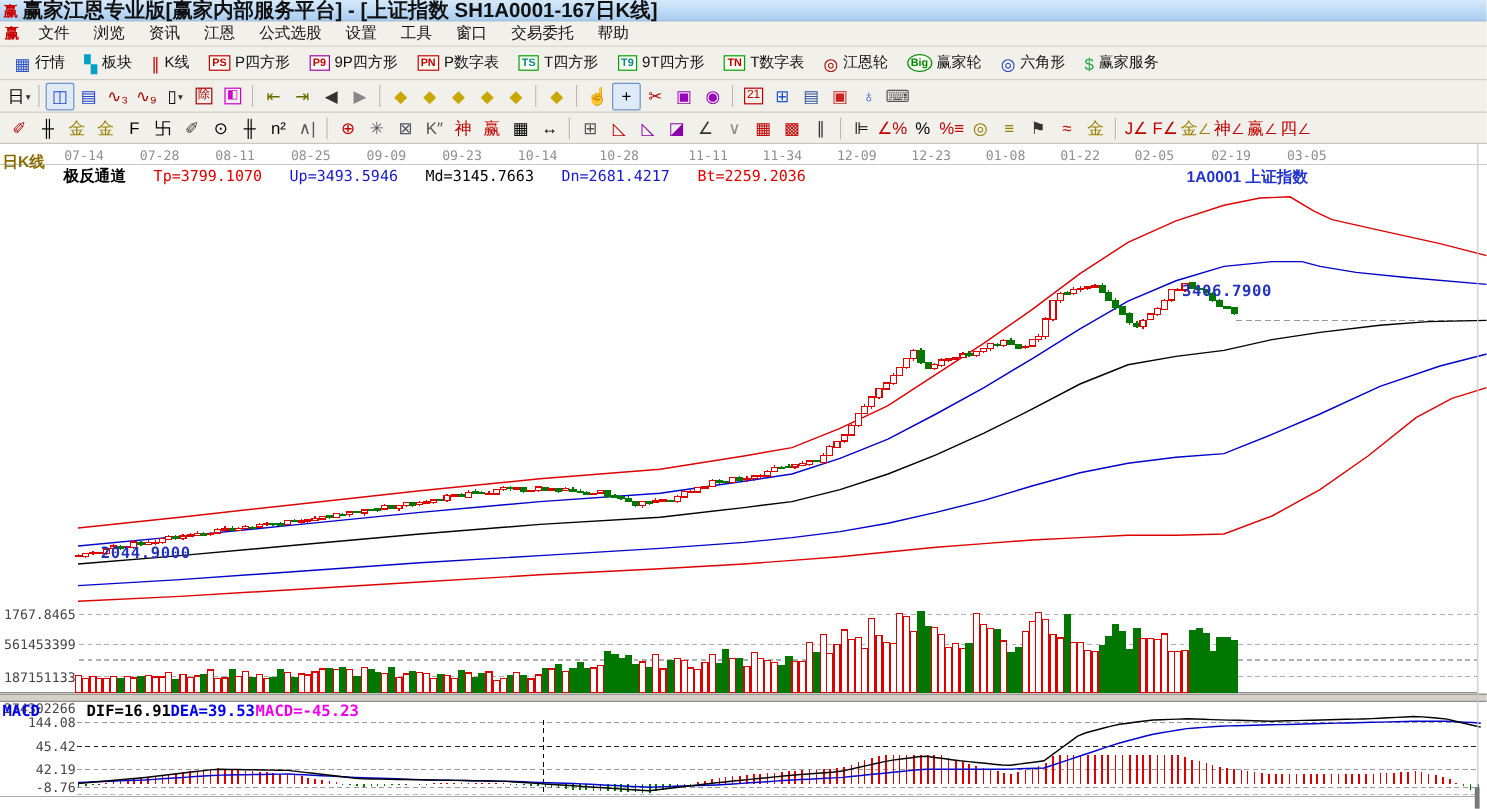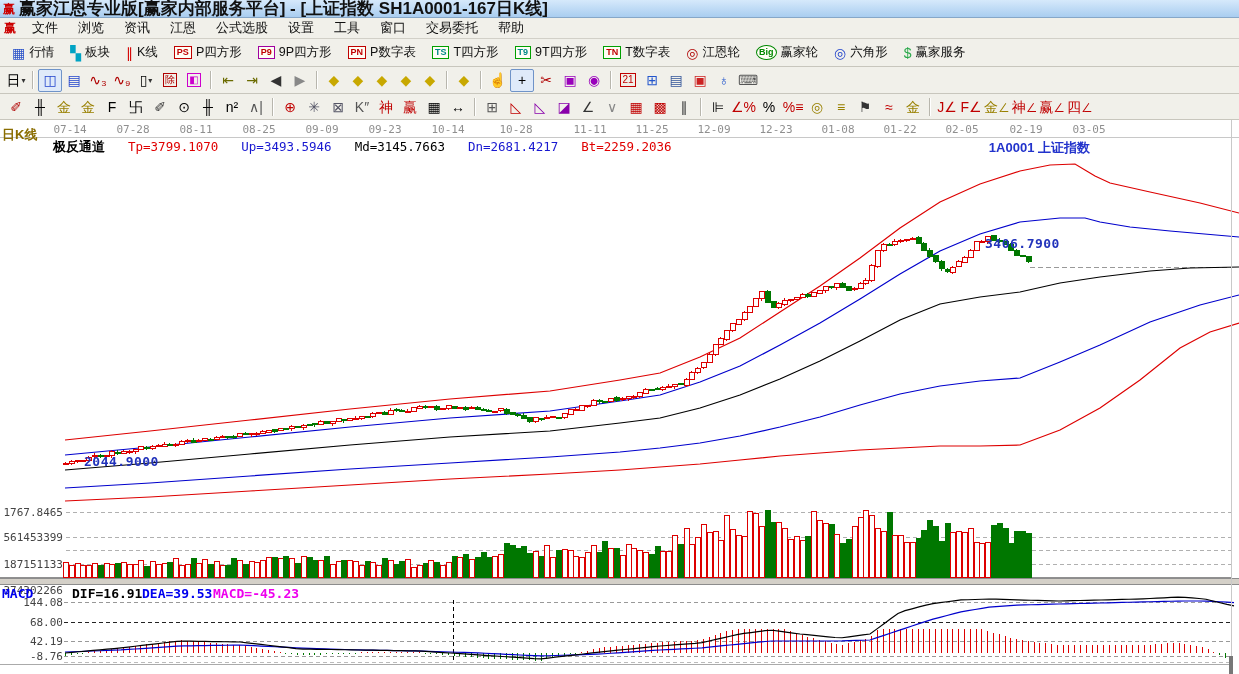--- a/index.html
+++ b/index.html
@@ -1090,21 +1090,21 @@
   <div id="dates">
       <span class="date-label" style="left: 46px;">07-14</span>
       <span class="date-label" style="left: 109px;">07-28</span>
       <span class="date-label" style="left: 172px;">08-11</span>
       <span class="date-label" style="left: 235px;">08-25</span>
       <span class="date-label" style="left: 298px;">09-09</span>
       <span class="date-label" style="left: 361px;">09-23</span>
       <span class="date-label" style="left: 424px;">10-14</span>
       <span class="date-label" style="left: 492px;">10-28</span>
       <span class="date-label" style="left: 566px;">11-11</span>
-      <span class="date-label" style="left: 628px;">11-25</span>
+      <span class="date-label" style="left: 628px;">11-34</span>
       <span class="date-label" style="left: 690px;">12-09</span>
       <span class="date-label" style="left: 752px;">12-23</span>
       <span class="date-label" style="left: 814px;">01-08</span>
       <span class="date-label" style="left: 876px;">01-22</span>
       <span class="date-label" style="left: 938px;">02-05</span>
       <span class="date-label" style="left: 1002px;">02-19</span>
       <span class="date-label" style="left: 1065px;">03-05</span>
     </div>
   <div class="inforow">
     <span class="ind-name">极反通道</span><span id="chvals"><span class="chv" style="color: rgb(224, 0, 0);">Tp=3799.1070</span><span class="chv" style="color: rgb(24, 24, 208);">Up=3493.5946</span><span class="chv" style="color: rgb(0, 0, 0);">Md=3145.7663</span><span class="chv" style="color: rgb(24, 24, 208);">Dn=2681.4217</span><span class="chv" style="color: rgb(224, 0, 0);">Bt=2259.2036</span></span>
@@ -1118,19 +1118,19 @@
       <span class="axis-label" style="top: 424px; margin-top: 40px;">374302266</span>
       <span class="axis-label" style="top: 438px;">187151133</span>
     </div>
   <div class="splitter"></div>
   <span class="macd-h m0">MACD</span>
   <span class="macd-h m1">DIF=16.91</span>
   <span class="macd-h m2">DEA=39.53</span>
   <span class="macd-h m3">MACD=-45.23</span>
   <div id="macd-labels">
       <span class="axis-label" style="top: 476px;">144.08</span>
-      <span class="axis-label" style="top: 496px;">68.00</span>
+      <span class="axis-label" style="top: 496px;">45.42</span>
       <span class="axis-label" style="top: 515px;">42.19</span>
       <span class="axis-label" style="top: 530px;">-8.76</span>
     </div>
   <div class="rightline"></div>
   <div class="rthumb"></div>
 </div>
 
 </body></html>

